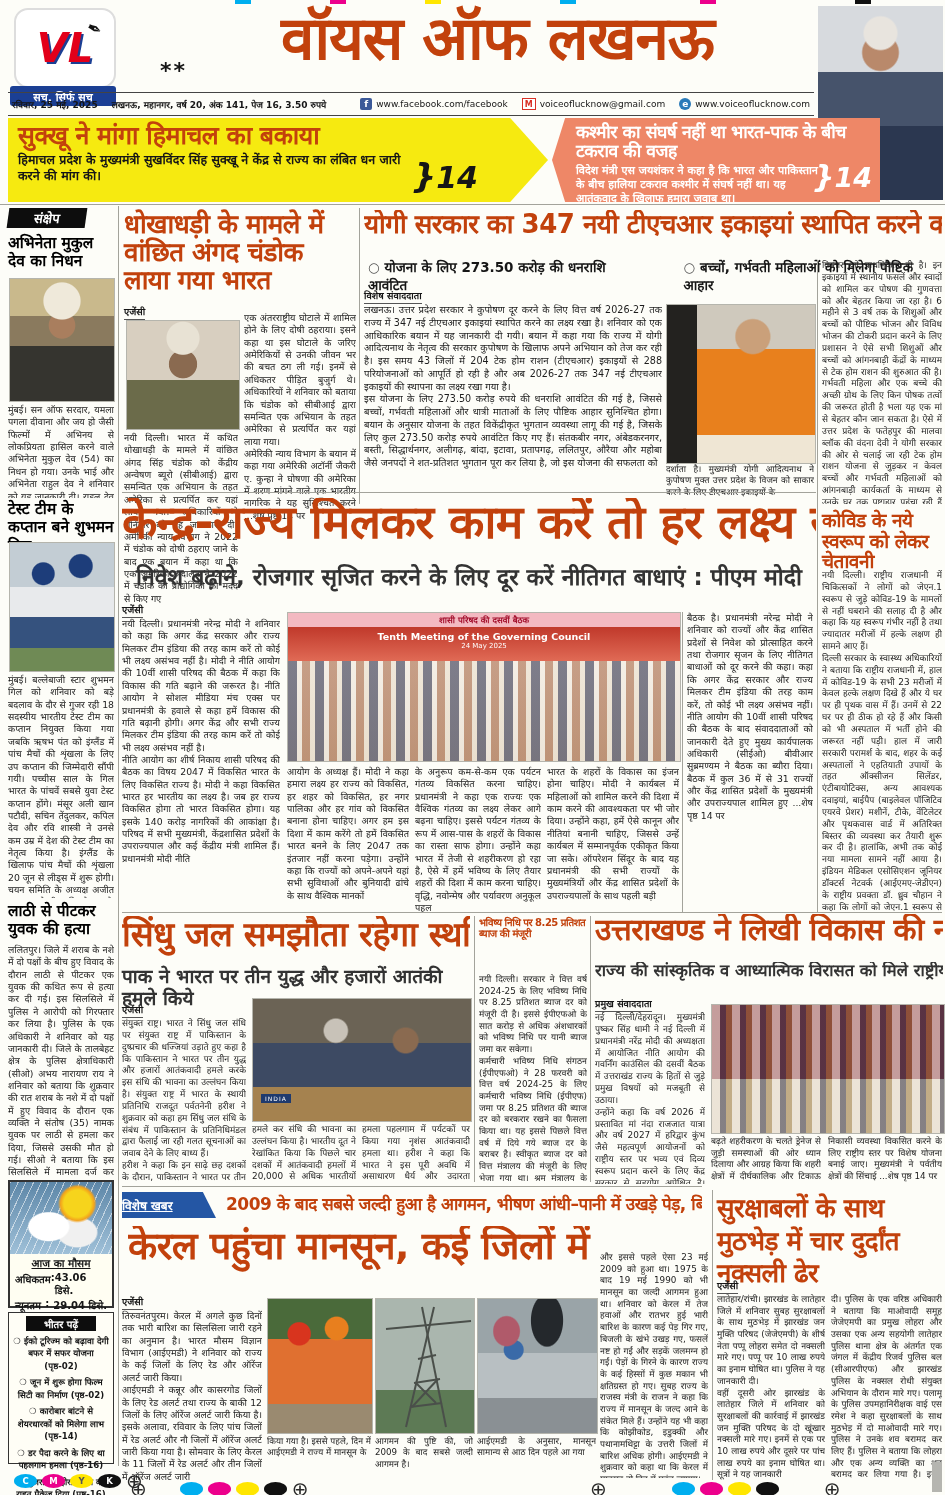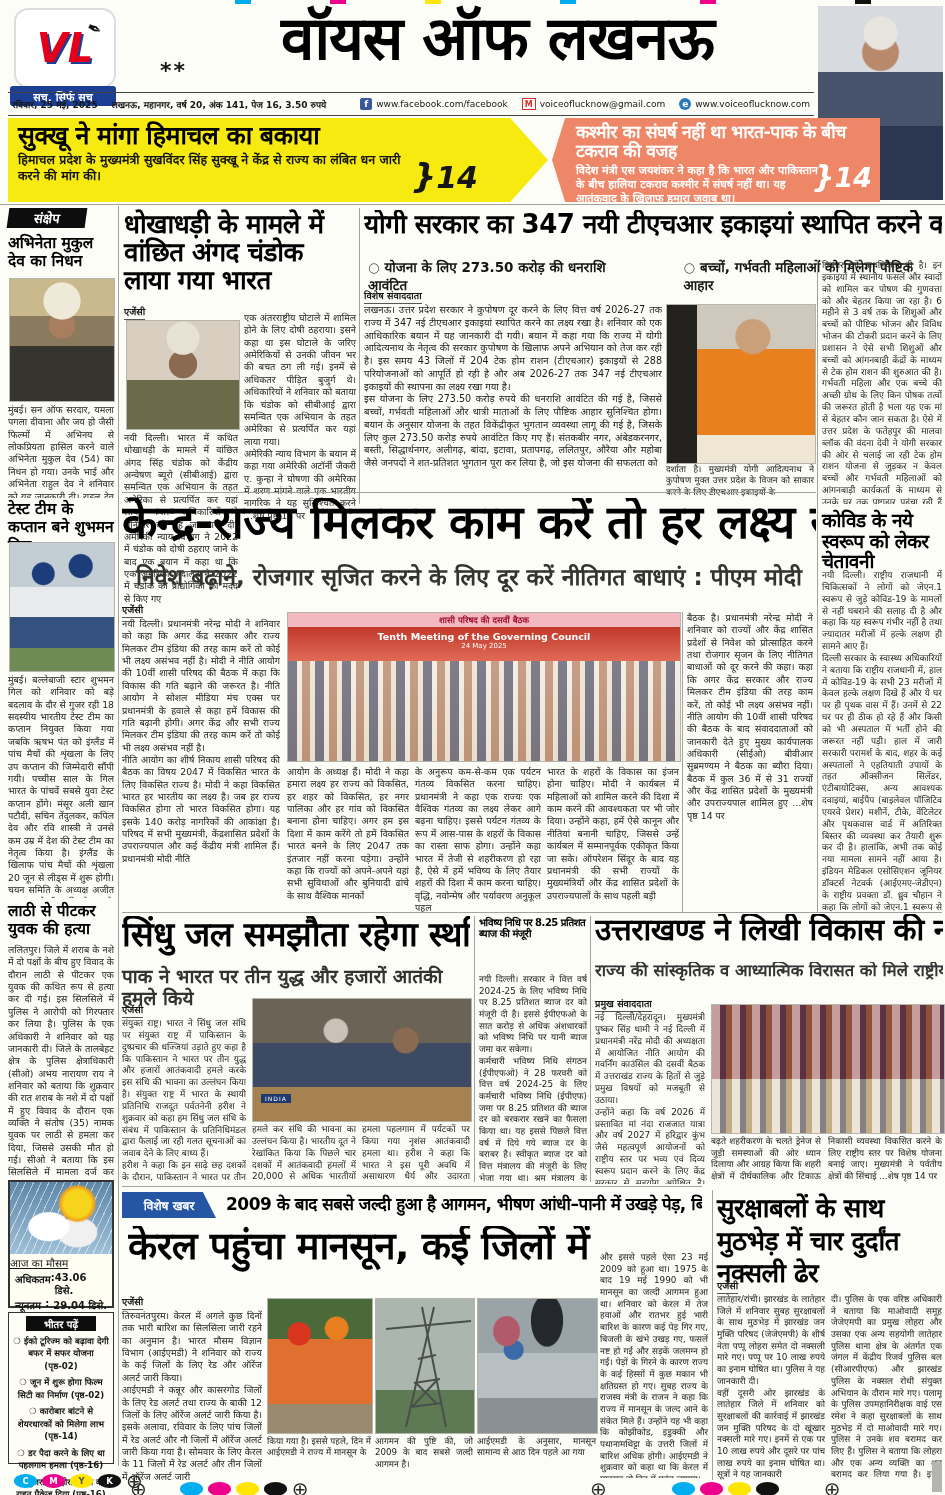--- a/index.html
+++ b/index.html
@@ -1,19 +1,19 @@
 <!DOCTYPE html>
 <html><head>
 <meta charset="utf-8">
 <style>
   html,body{margin:0;padding:0;background:#e9e9e4;}
   #page{position:relative;width:945px;height:1495px;background:#fdfdf8;overflow:hidden;
         font-family:"DejaVu Sans",sans-serif;color:#161616;}
   .abs{position:absolute;}
-  .hl{font-weight:800;color:#000000;line-height:1.08;letter-spacing:-0.5px;}
+  .hl{font-weight:800;color:#c2410c;line-height:1.08;letter-spacing:-0.5px;}
   .sub{font-weight:700;color:#1b1b1b;line-height:1.15;}
   .body{font-size:9.3px;line-height:1.33;text-align:justify;white-space:pre-line;overflow:hidden;color:#1c1c1c;}
   .cap{font-size:8.7px;line-height:1.3;text-align:justify;overflow:hidden;color:#222;}
   .byline{font-size:9.5px;font-weight:700;border-bottom:1px solid #555;display:inline-block;padding-bottom:1px;}
   .photo{overflow:hidden;border:1px solid #b5b5ad;}
   .vrule{width:1px;background:#a3a39b;}
   .hrule{height:1px;background:#a3a39b;}
   .blackbox{background:#0d0d0d;color:#fff;font-weight:700;display:flex;align-items:center;justify-content:center;}
   .oval{width:23px;height:14px;border-radius:50%;display:inline-block;margin-right:5px;text-align:center;
         font-size:8.5px;font-weight:700;line-height:14px;vertical-align:middle;}
@@ -103,21 +103,21 @@
   <div class="abs body" style="left:8px;top:944px;width:106px;height:232px;">ललितपुर। जिले में शराब के नशे में दो पक्षों के बीच हुए विवाद के दौरान लाठी से पीटकर एक युवक की कथित रूप से हत्या कर दी गई। इस सिलसिले में पुलिस ने आरोपी को गिरफ्तार कर लिया है। पुलिस के एक अधिकारी ने शनिवार को यह जानकारी दी। जिले के तालबेहट क्षेत्र के पुलिस क्षेत्राधिकारी (सीओ) अभय नारायण राय ने शनिवार को बताया कि शुक्रवार की रात शराब के नशे में दो पक्षों में हुए विवाद के दौरान एक व्यक्ति ने संतोष (35) नामक युवक पर लाठी से हमला कर दिया, जिससे उसकी मौत हो गई। सीओ ने बताया कि इस सिलसिले में मामला दर्ज कर आरोपी युवक को शनिवार को गिरफ्तार कर लिया गया है।</div>
 
   <div class="abs" style="left:8px;top:1180px;width:106px;height:128px;border:2px solid #333;box-sizing:border-box;background:#fffef2;">
     <div style="width:100%;height:72px;
                 background:
                   radial-gradient(circle at 66% 30%, #f6d41c 0 16%, #f2a31c 20%, rgba(0,0,0,0) 23%),
                   radial-gradient(ellipse at 38% 62%, #fff 0 22%, rgba(255,255,255,0) 24%),
                   radial-gradient(ellipse at 66% 70%, #f0f0f0 0 20%, rgba(255,255,255,0) 22%),
                   repeating-linear-gradient(115deg, rgba(255,255,255,.55) 0 1px, rgba(0,0,0,0) 1px 7px),
                   linear-gradient(180deg,#5d87a8,#9fc0d8);"></div>
-    <div style="text-align:left;font-size:10.5px;font-weight:400;text-decoration:underline;margin-top:2px;">आज का मौसम</div>
+    <div style="text-align:center;font-size:10.5px;font-weight:700;text-decoration:underline;margin-top:2px;">आज का मौसम</div>
     <div style="font-size:10px;font-weight:700;display:flex;justify-content:space-between;padding:2px 5px 0;">
       <span>अधिकतम</span>
       <span>:</span>
       <span>43.06 डिसे.</span>
     </div>
     <div style="font-size:10px;font-weight:700;display:flex;justify-content:space-between;padding:1px 5px;">
       <span>न्यूनतम</span>
       <span>:</span>
       <span>29.04 डिसे.</span>
     </div>
@@ -229,21 +229,21 @@
   <div class="abs body" style="left:595px;top:1012px;width:110px;height:172px;font-size:8.9px;">नई दिल्ली/देहरादून। मुख्यमंत्री पुष्कर सिंह धामी ने नई दिल्ली में प्रधानमंत्री नरेंद्र मोदी की अध्यक्षता में आयोजित नीति आयोग की गवर्निंग काउंसिल की दसवीं बैठक में उत्तराखंड राज्य के हितों से जुड़े प्रमुख विषयों को मजबूती से उठाया।
 उन्होंने कहा कि वर्ष 2026 में प्रस्तावित मां नंदा राजजात यात्रा और वर्ष 2027 में हरिद्वार कुंभ जैसे महत्वपूर्ण आयोजनों को राष्ट्रीय स्तर पर भव्य एवं दिव्य स्वरूप प्रदान करने के लिए केंद्र सरकार से सहयोग अपेक्षित है। उन्होंने इन्हें देश की सांस्कृतिक विरासत का अहम हिस्सा बताया। मुख्यमंत्री धामी ने राज्य में</div>
   <div class="abs photo" style="left:711px;top:1004px;width:232px;height:128px;
               background:
                 repeating-linear-gradient(90deg, rgba(255,255,255,.5) 0 8px, rgba(30,40,80,.45) 8px 14px, rgba(150,120,60,.35) 14px 20px),
                 linear-gradient(180deg,#8a3b38 0 58%, #d9c9ae 58% 100%);"></div>
   <div class="abs body" style="left:711px;top:1136px;width:110px;height:48px;font-size:8.8px;">बढ़ते शहरीकरण के चलते ड्रेनेज से जुड़ी समस्याओं की ओर ध्यान दिलाया और आग्रह किया कि शहरी क्षेत्रों में दीर्घकालिक और टिकाऊ जल</div>
   <div class="abs body" style="left:828px;top:1136px;width:114px;height:48px;font-size:8.8px;">निकासी व्यवस्था विकसित करने के लिए राष्ट्रीय स्तर पर विशेष योजना बनाई जाए। मुख्यमंत्री ने पर्वतीय क्षेत्रों की सिंचाई  ...शेष पृष्ठ 14 पर</div>
 
   <div class="abs hrule" style="left:122px;top:1186px;width:580px;"></div>
-  <div class="abs" style="left:122px;top:1192px;width:94px;height:26px;background:#2456a4;color:#fff;font-size:12px;font-weight:700;display:flex;align-items:center;justify-content:center;clip-path:polygon(0 0,86% 0,100% 100%,0 100%);">
+  <div class="abs" style="left:122px;top:1192px;width:94px;height:26px;background:#2456a4;color:#fff;font-size:12px;font-weight:700;display:flex;align-items:center;justify-content:flex-start;clip-path:polygon(0 0,86% 0,100% 100%,0 100%);text-decoration:underline;">
     <span>विशेष खबर</span>
   </div>
   <div class="abs hl" style="left:226px;top:1192px;width:476px;height:30px;font-size:17px;font-weight:700;line-height:1.5;white-space:nowrap;overflow:hidden;">2009 के बाद सबसे जल्दी हुआ है आगमन, भीषण आंधी–पानी में उखड़े पेड़, बिजली के खंभे हुए धराशायी</div>
 
   <div class="abs hl" style="left:128px;top:1226px;width:468px;height:58px;font-size:38px;text-align:center;white-space:nowrap;overflow:hidden;">केरल पहुंचा मानसून, कई जिलों में रेड अलर्ट</div>
   <div class="abs" style="left:122px;top:1290px;"><span class="byline">एजेंसी</span></div>
   <div class="abs body" style="left:122px;top:1310px;width:140px;height:170px;">तिरुवनंतपुरम। केरल में अगले कुछ दिनों तक भारी बारिश का सिलसिला जारी रहने का अनुमान है। भारत मौसम विज्ञान विभाग (आईएमडी) ने शनिवार को राज्य के कई जिलों के लिए रेड और ऑरेंज अलर्ट जारी किया।
 आईएमडी ने कन्नूर और कासरगोड जिलों के लिए रेड अलर्ट तथा राज्य के बाकी 12 जिलों के लिए ऑरेंज अलर्ट जारी किया है। इसके अलावा, रविवार के लिए पांच जिलों में रेड अलर्ट और नौ जिलों में ऑरेंज अलर्ट जारी किया गया है। सोमवार के लिए केरल के 11 जिलों में रेड अलर्ट और तीन जिलों में ऑरेंज अलर्ट जारी</div>
   <div class="abs photo" style="left:267px;top:1298px;width:104px;height:134px;
               background:

